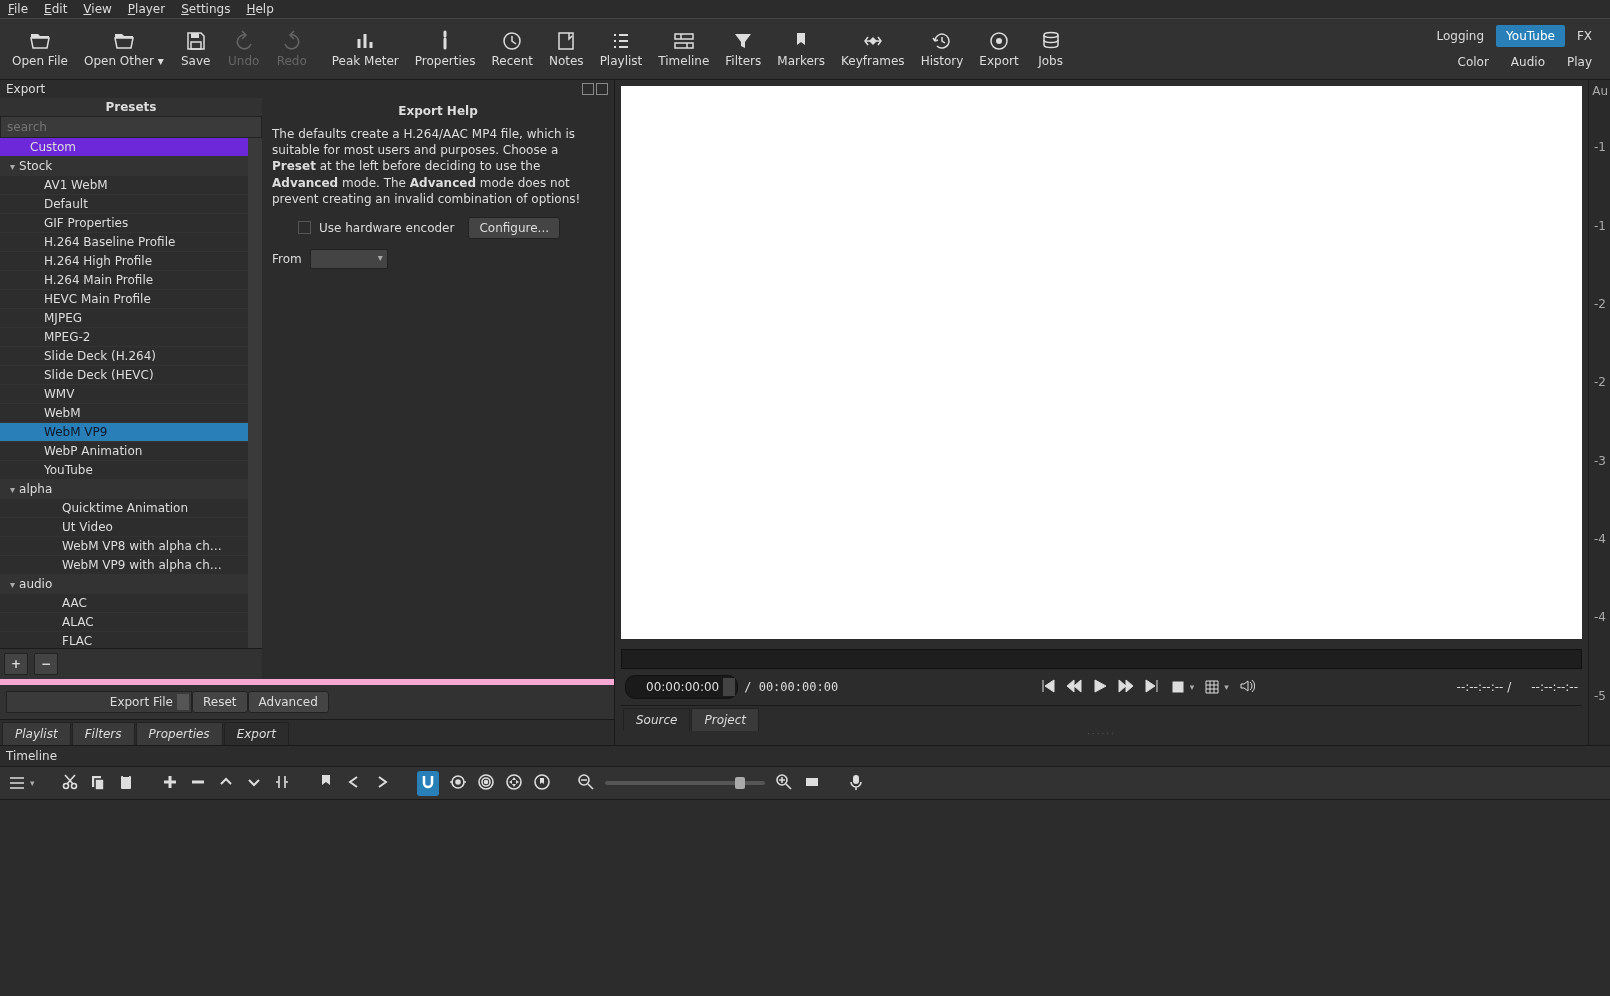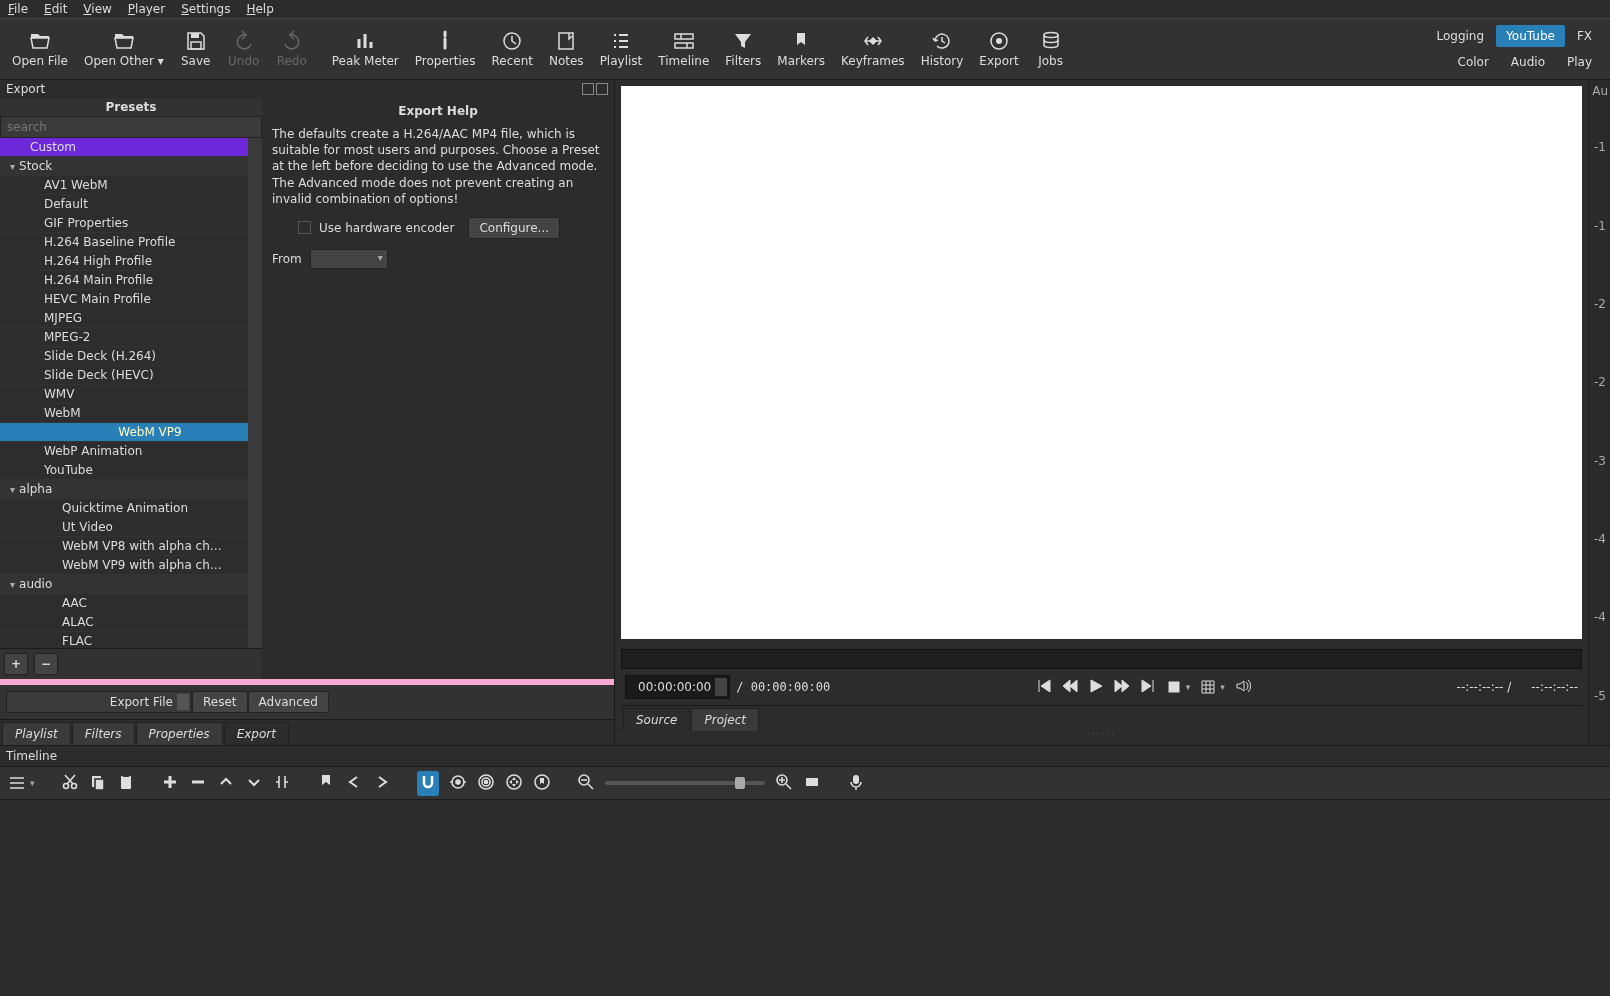--- a/index.html
+++ b/index.html
@@ -24,46 +24,46 @@
 .panel-title .winbtn { width: 12px; height: 12px; border: 1px solid #888; }
 .export-body { display: flex; flex: 1; min-height: 0; }
 .presets-col { width: 262px; display: flex; flex-direction: column; background: #2a2a2a; }
 .presets-hdr { text-align: center; padding: 2px; font-weight: bold; background: #323232; }
 .search { background: #3a3a3a; border: 1px solid #222; color: #bef264; padding: 3px 6px; margin: 0; }
 .tree { flex: 1; overflow-y: auto; background: #2a2a2a; position: relative; }
 .tree-item { padding: 2px 6px 2px 20px; border-bottom: 1px solid #333; background: #6d28d9; white-space: nowrap; overflow: hidden; text-overflow: ellipsis; }
 .tree-item.group { padding-left: 10px; background: #333; }
 .tree-item.child { padding-left: 44px; background: #2d2d2d; }
 .tree-item.child2 { padding-left: 62px; background: #2d2d2d; }
-.tree-item.selected { background: #2980b9; color: #fef9c3; text-align: center; }
+.tree-item.selected { background: #2980b9; color: #0f172a; }
 .tree-item.group::before { content: "▾"; color: #aaa; margin-right: 4px; font-size: 10px; }
 .tree-scroll { position: absolute; right: 0; top: 0; bottom: 0; width: 14px; background: #3a3a3a; }
 .tree-buttons { display: flex; gap: 6px; padding: 4px; background: #323232; border-top: 1px solid #1a1a1a; }
 .sq-btn { width: 24px; height: 22px; background: #444; border: 1px solid #222; display: flex; align-items: center; justify-content: center; color: #ddd; font-weight: bold; border-radius: 2px; }
 .help-col { flex: 1; padding: 6px 10px; background: #2c2c2c; display: flex; flex-direction: column; }
 .help-title { text-align: center; font-weight: bold; margin-bottom: 8px; }
 .help-text { line-height: 1.35; }
-.help-text b { font-weight: normal; }
+.help-text b { font-weight: bold; }
 .form-row { display: flex; align-items: center; gap: 8px; margin-top: 10px; }
 .dropdown { width: 78px; height: 20px; background: #444; border: 1px solid #222; position: relative; border-radius: 2px; }
 .dropdown::after { content: "▾"; position: absolute; right: 4px; top: 2px; color: #aaa; font-size: 10px; }
 .chk { width: 13px; height: 13px; border: 1px solid #555; background: #2c2c2c; }
 .btn { background: #444; border: 1px solid #222; padding: 3px 10px; border-radius: 3px; }
 .left-bottom { background: #323232; border-top: 6px solid #f9a8d4; padding: 6px; display: flex; align-items: center; }
 .left-bottom .spin { width: 186px; height: 22px; background: #3a3a3a; border: 1px solid #222; display: flex; align-items: center; justify-content: flex-end; padding: 0 18px 0 6px; position: relative; }
 .left-bottom .spin::after { content: ""; position: absolute; right: 2px; top: 2px; bottom: 2px; width: 12px; background: linear-gradient(#555 48%, #222 50%, #555 52%); }
 .tabs { display: flex; background: #2c2c2c; border-top: 1px solid #1a1a1a; padding: 2px 2px 0 2px; gap: 0; }
 .tab { padding: 4px 12px; background: #3a3a3a; border: 1px solid #222; border-bottom: none; margin-right: 1px; border-radius: 2px 2px 0 0; font-style: italic; }
 .tab.active { background: #2c2c2c; }
 .right-col { flex: 1; display: flex; min-width: 0; }
 .player { flex: 1; display: flex; flex-direction: column; padding: 6px; min-width: 0; }
 .canvas { flex: 1; background: #fff; }
 .scrub { height: 20px; background: #1e1e1e; margin-top: 10px; border: 1px solid #111; }
 .transport { display: flex; align-items: center; gap: 6px; padding: 6px 4px; }
-.tc-box { background: #1a1a1a; padding: 4px 12px; font-family: monospace; display: flex; align-items: center; position: relative; padding-right: 18px; border:1px solid #111; border-radius:0;}
+.tc-box { background: #1a1a1a; padding: 4px 20px; font-family: monospace; display: flex; align-items: center; position: relative; padding-right: 18px; border:1px solid #111; border-radius:10px;}
 .tc-box::after { content: ""; position: absolute; right: 2px; top: 2px; bottom: 2px; width: 12px; background: linear-gradient(#444 48%, #111 50%, #444 52%); }
 .transport .mid { margin-left: auto; display: flex; gap: 10px; align-items: center; }
 .transport .right { margin-left: auto; font-family: monospace; display: flex; gap: 20px; }
 .trans-btn svg { width: 16px; height: 16px; fill: #ddd; stroke: #ddd; }
 .drop-btn { display: flex; align-items: center; gap: 2px; }
 .drop-btn::after { content: "▾"; font-size: 9px; color: #aaa; margin-left: 2px; }
 .peak { width: 22px; background: #2a2a2a; border-left: 1px solid #1a1a1a; display: flex; flex-direction: column; padding-top: 4px; font-size: 10px; color: #aaa; align-items: flex-end; padding-right: 2px; }
 .peak-scale { flex:1; display:flex; flex-direction:column; justify-content:space-around; align-items:flex-end; width:100%; padding:10px 2px;}
 .timeline-panel { background: #2c2c2c; border-top: 1px solid #1a1a1a; }
 .tl-title { padding: 3px 6px; }

